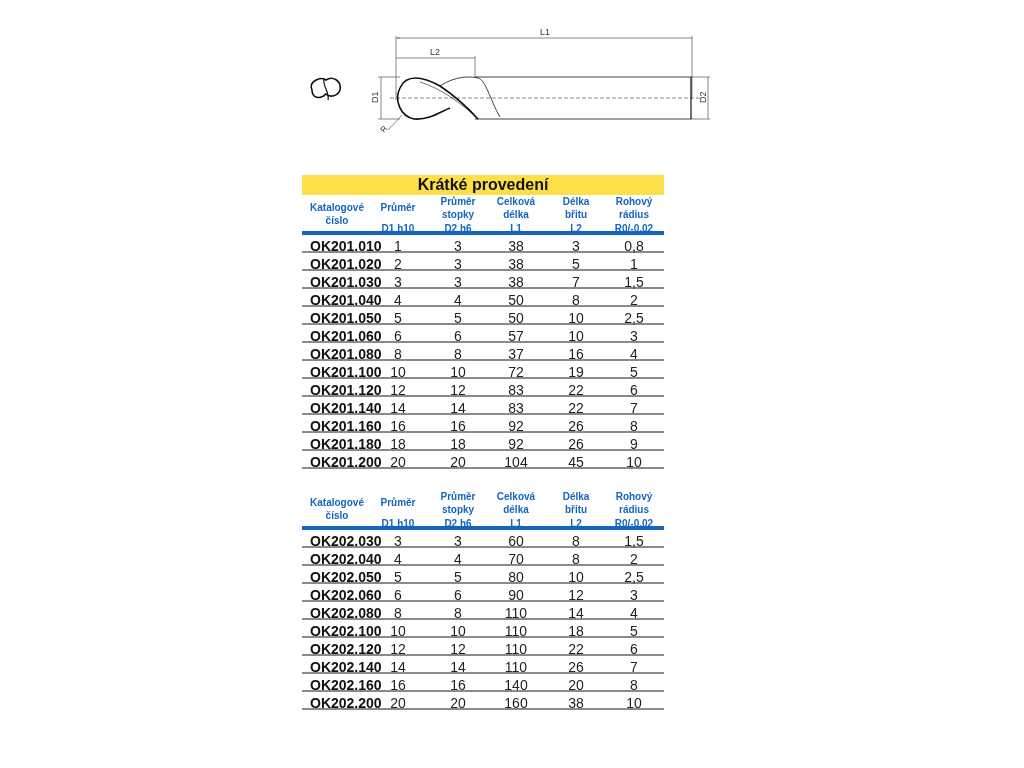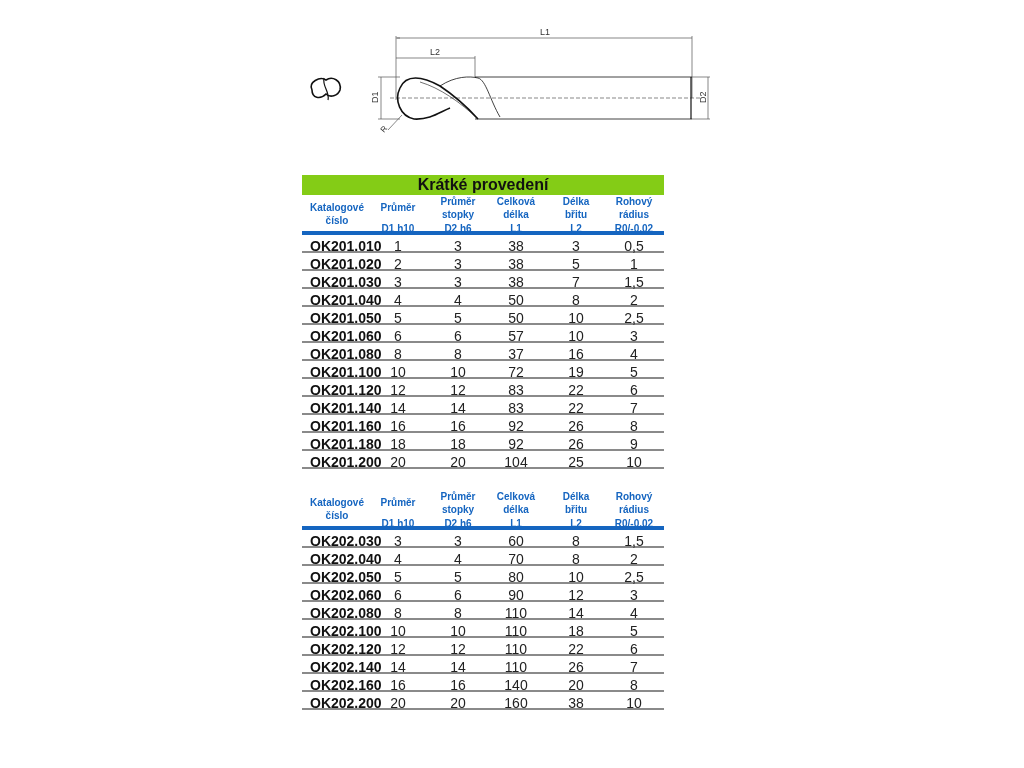--- a/index.html
+++ b/index.html
@@ -1,19 +1,19 @@
 <!DOCTYPE html>
 <html><head>
 <meta charset="utf-8">
 <style>
   html, body { margin:0; padding:0; background:#ffffff; }
   body { width:1024px; height:768px; position:relative; overflow:hidden; font-family:"Liberation Sans", sans-serif; }
   .drawing { position:absolute; left:290px; top:20px; width:440px; height:130px; }
   .tbl { position:absolute; left:302px; width:362px; }
-  .tbl-title { background:#84cc16; text-align:center; font-weight:bold; font-size:16px; color:#111; height:20px; line-height:20px; }
+  .tbl-title { background:#fde047; text-align:center; font-weight:bold; font-size:16px; color:#111; height:20px; line-height:20px; }
   .hdr { position:relative; height:36px; }
   .hdr .cell { position:absolute; text-align:center; color:#1565c0; font-weight:bold; font-size:10px; line-height:13px; }
   .hdr .unit { position:absolute; text-align:center; color:#1565c0; font-weight:bold; font-size:10px; top:28px; }
   .blue-bar { height:4px; background:#1565c0; }
   .row { position:relative; height:18px; border-bottom:2px solid #8a8a8a; box-sizing:border-box; font-size:14px; color:#222; }
   .row span { position:absolute; top:3px; text-align:center; }
   .row .code { left:8px; text-align:left; font-weight:bold; color:#111; }
   .c1 { left:80px; width:32px; }
   .c2 { left:140px; width:32px; }
   .c3 { left:198px; width:32px; }
@@ -80,21 +80,21 @@
     <div class="unit" style="left:244px;width:60px">L2</div>
     <div class="unit" style="left:302px;width:60px">R0/-0,02</div>
   </div>
     <div class="blue-bar"></div>
     <div class="row">
       <span class="code">OK201.010</span>
       <span class="c1">1</span>
       <span class="c2">3</span>
       <span class="c3">38</span>
       <span class="c4">3</span>
-      <span class="c5">0,5</span>
+      <span class="c5">0,8</span>
     </div>
     <div class="row">
       <span class="code">OK201.020</span>
       <span class="c1">2</span>
       <span class="c2">3</span>
       <span class="c3">38</span>
       <span class="c4">5</span>
       <span class="c5">1</span>
     </div>
     <div class="row">
@@ -175,21 +175,21 @@
       <span class="c2">18</span>
       <span class="c3">92</span>
       <span class="c4">26</span>
       <span class="c5">9</span>
     </div>
     <div class="row">
       <span class="code">OK201.200</span>
       <span class="c1">20</span>
       <span class="c2">20</span>
       <span class="c3">104</span>
-      <span class="c4">25</span>
+      <span class="c4">45</span>
       <span class="c5">10</span>
     </div>
   </div>
 <div class="tbl" id="tbl1" style="top:490px;">
     <div class="hdr">
     <div class="cell" style="left:0;width:70px;top:6px;white-space:pre-line">Katalogové
 číslo</div>
     <div class="cell" style="left:70px;width:52px;top:6px">Průměr</div>
     <div class="cell" style="left:126px;width:60px;top:0;white-space:pre-line">Průměr
 stopky</div>

